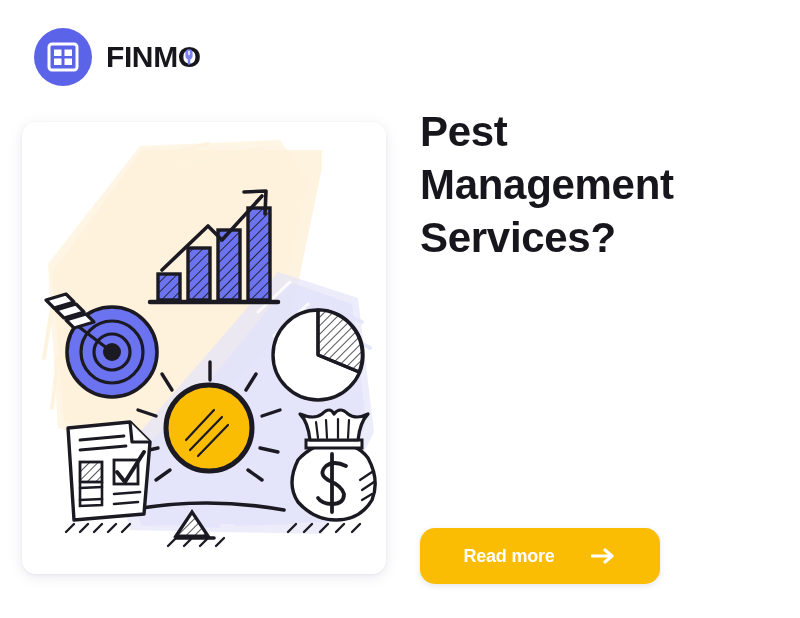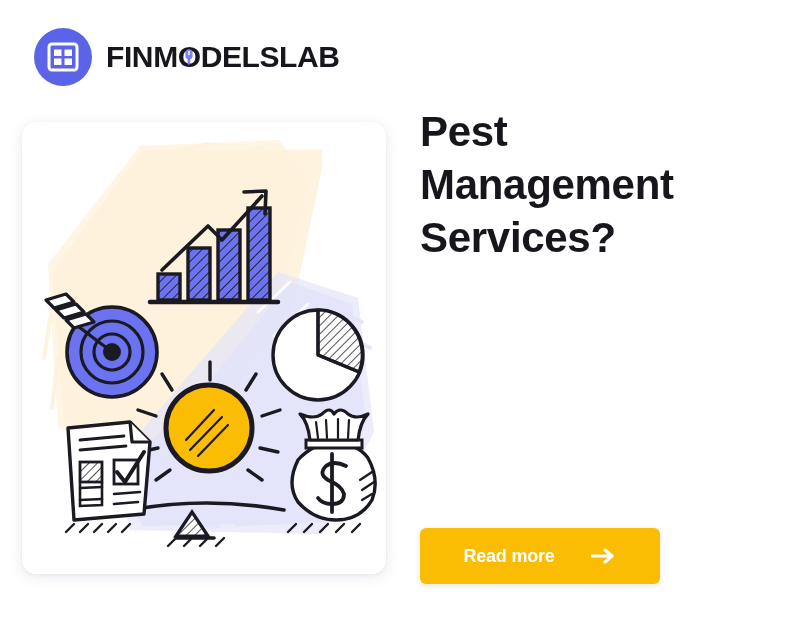--- a/index.html
+++ b/index.html
@@ -72,21 +72,21 @@
   .subhead {
     font-size: 42px; font-weight: bold; line-height: 1.26;
     color: #17161c; letter-spacing: -0.3px;
     margin-top: 20px;
   }
   .cta {
     position: absolute;
     left: 420px; top: 528px;
     width: 240px; height: 56px;
     background: #FBBC04;
-    border: none; border-radius: 6px;
+    border: none; border-radius: 15px;
     color: #ffffff;
     display: flex; align-items: center; justify-content: center;
     gap: 36px;
     cursor: pointer;
     box-shadow: 0 2px 6px rgba(0,0,0,0.10);
   }
   .cta-label { font-size: 18px; font-weight: bold; letter-spacing: -0.2px; }
   .cta-arrow { display: flex; align-items: center; }
 </style>
 </head>
@@ -108,21 +108,20 @@
       <div class="brand-name">
         <span>FINM</span>
         <span class="o-slot">
           <span>O</span>
           <svg class="o-pin" viewBox="0 0 10 18" aria-hidden="true">
             <rect x="1" y="0.5" width="8" height="11" rx="4" fill="#7C83F0"></rect>
             <rect x="3.6" y="8" width="2.8" height="9.5" rx="1.4" fill="#7C83F0"></rect>
             <rect x="4.2" y="2" width="1.6" height="5" rx="0.8" fill="#ffffff"></rect>
           </svg>
         </span>
-        <span>DELSLAB</span>
       </div>
     </div>
   </div>
 
   <div class="card">
     <svg viewBox="0 0 364 452" aria-hidden="true">
       <defs>
         <pattern id="hatchP" width="7" height="7" patternTransform="rotate(45)" patternUnits="userSpaceOnUse">
           <rect width="7" height="7" fill="#6B73F0"></rect>
           <line x1="0" y1="0" x2="0" y2="7" stroke="#1B1A22" stroke-width="1.8"></line>

